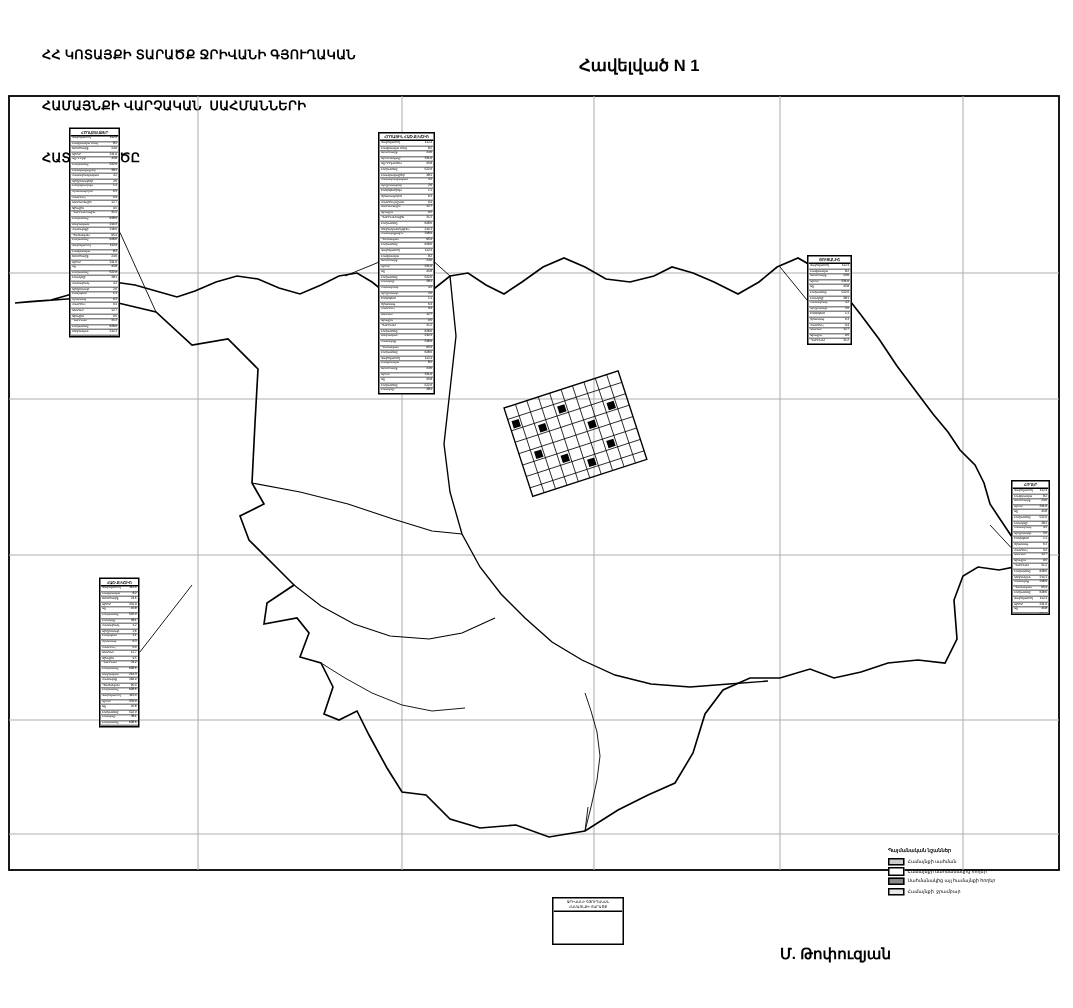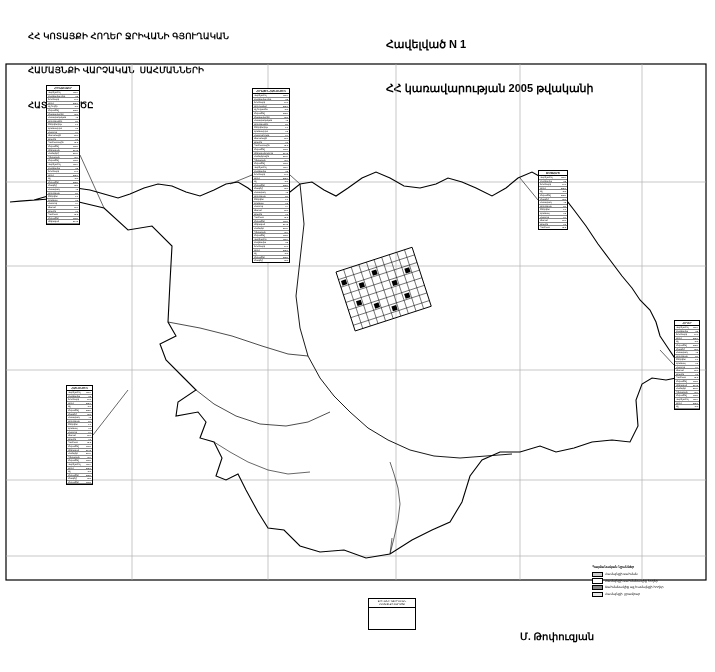--- a/index.html
+++ b/index.html
@@ -145,28 +145,27 @@
   }
   #center-callout .cc-line { white-space: pre; }
   #center-callout .cc-div { border-top: 1px solid #000; margin-top: 1px; height: 12px; }
 </style>
 </head>
 <body>
 
 <div id="page">
 
   <div class="txt" id="title-left">
-    <div>ՀՀ ԿՈՏԱՅՔԻ ՀՈՂԵՐ ՋՐԻՎԱՆԻ ԳՅՈՒՂԱԿԱՆ</div>
+    <div>ՀՀ ԿՈՏԱՅՔԻ ՏԱՐԱԾՔ ՋՐԻՎԱՆԻ ԳՅՈՒՂԱԿԱՆ</div>
     <div>ՀԱՄԱՅՆՔԻ ՎԱՐՉԱԿԱՆ  ՍԱՀՄԱՆՆԵՐԻ</div>
     <div>ՀԱՏԱԿԱԳԻԾԸ</div>
   </div>
 
   <div class="txt" id="title-right">
     <div>Հավելված N 1</div>
-    <div>ՀՀ կառավարության 2005 թվականի</div>
   </div>
 
   <div id="map-area">
     <svg width="715" height="530" viewBox="0 0 715 530">
 
       <rect x="6" y="4" width="700" height="516" fill="none" stroke="#000000" stroke-width="1.2"></rect>
 
       <g stroke="#b0b0b0" stroke-width="0.7">
         <line x1="6" y1="122" x2="706" y2="122"></line>
         <line x1="6" y1="206" x2="706" y2="206"></line>

